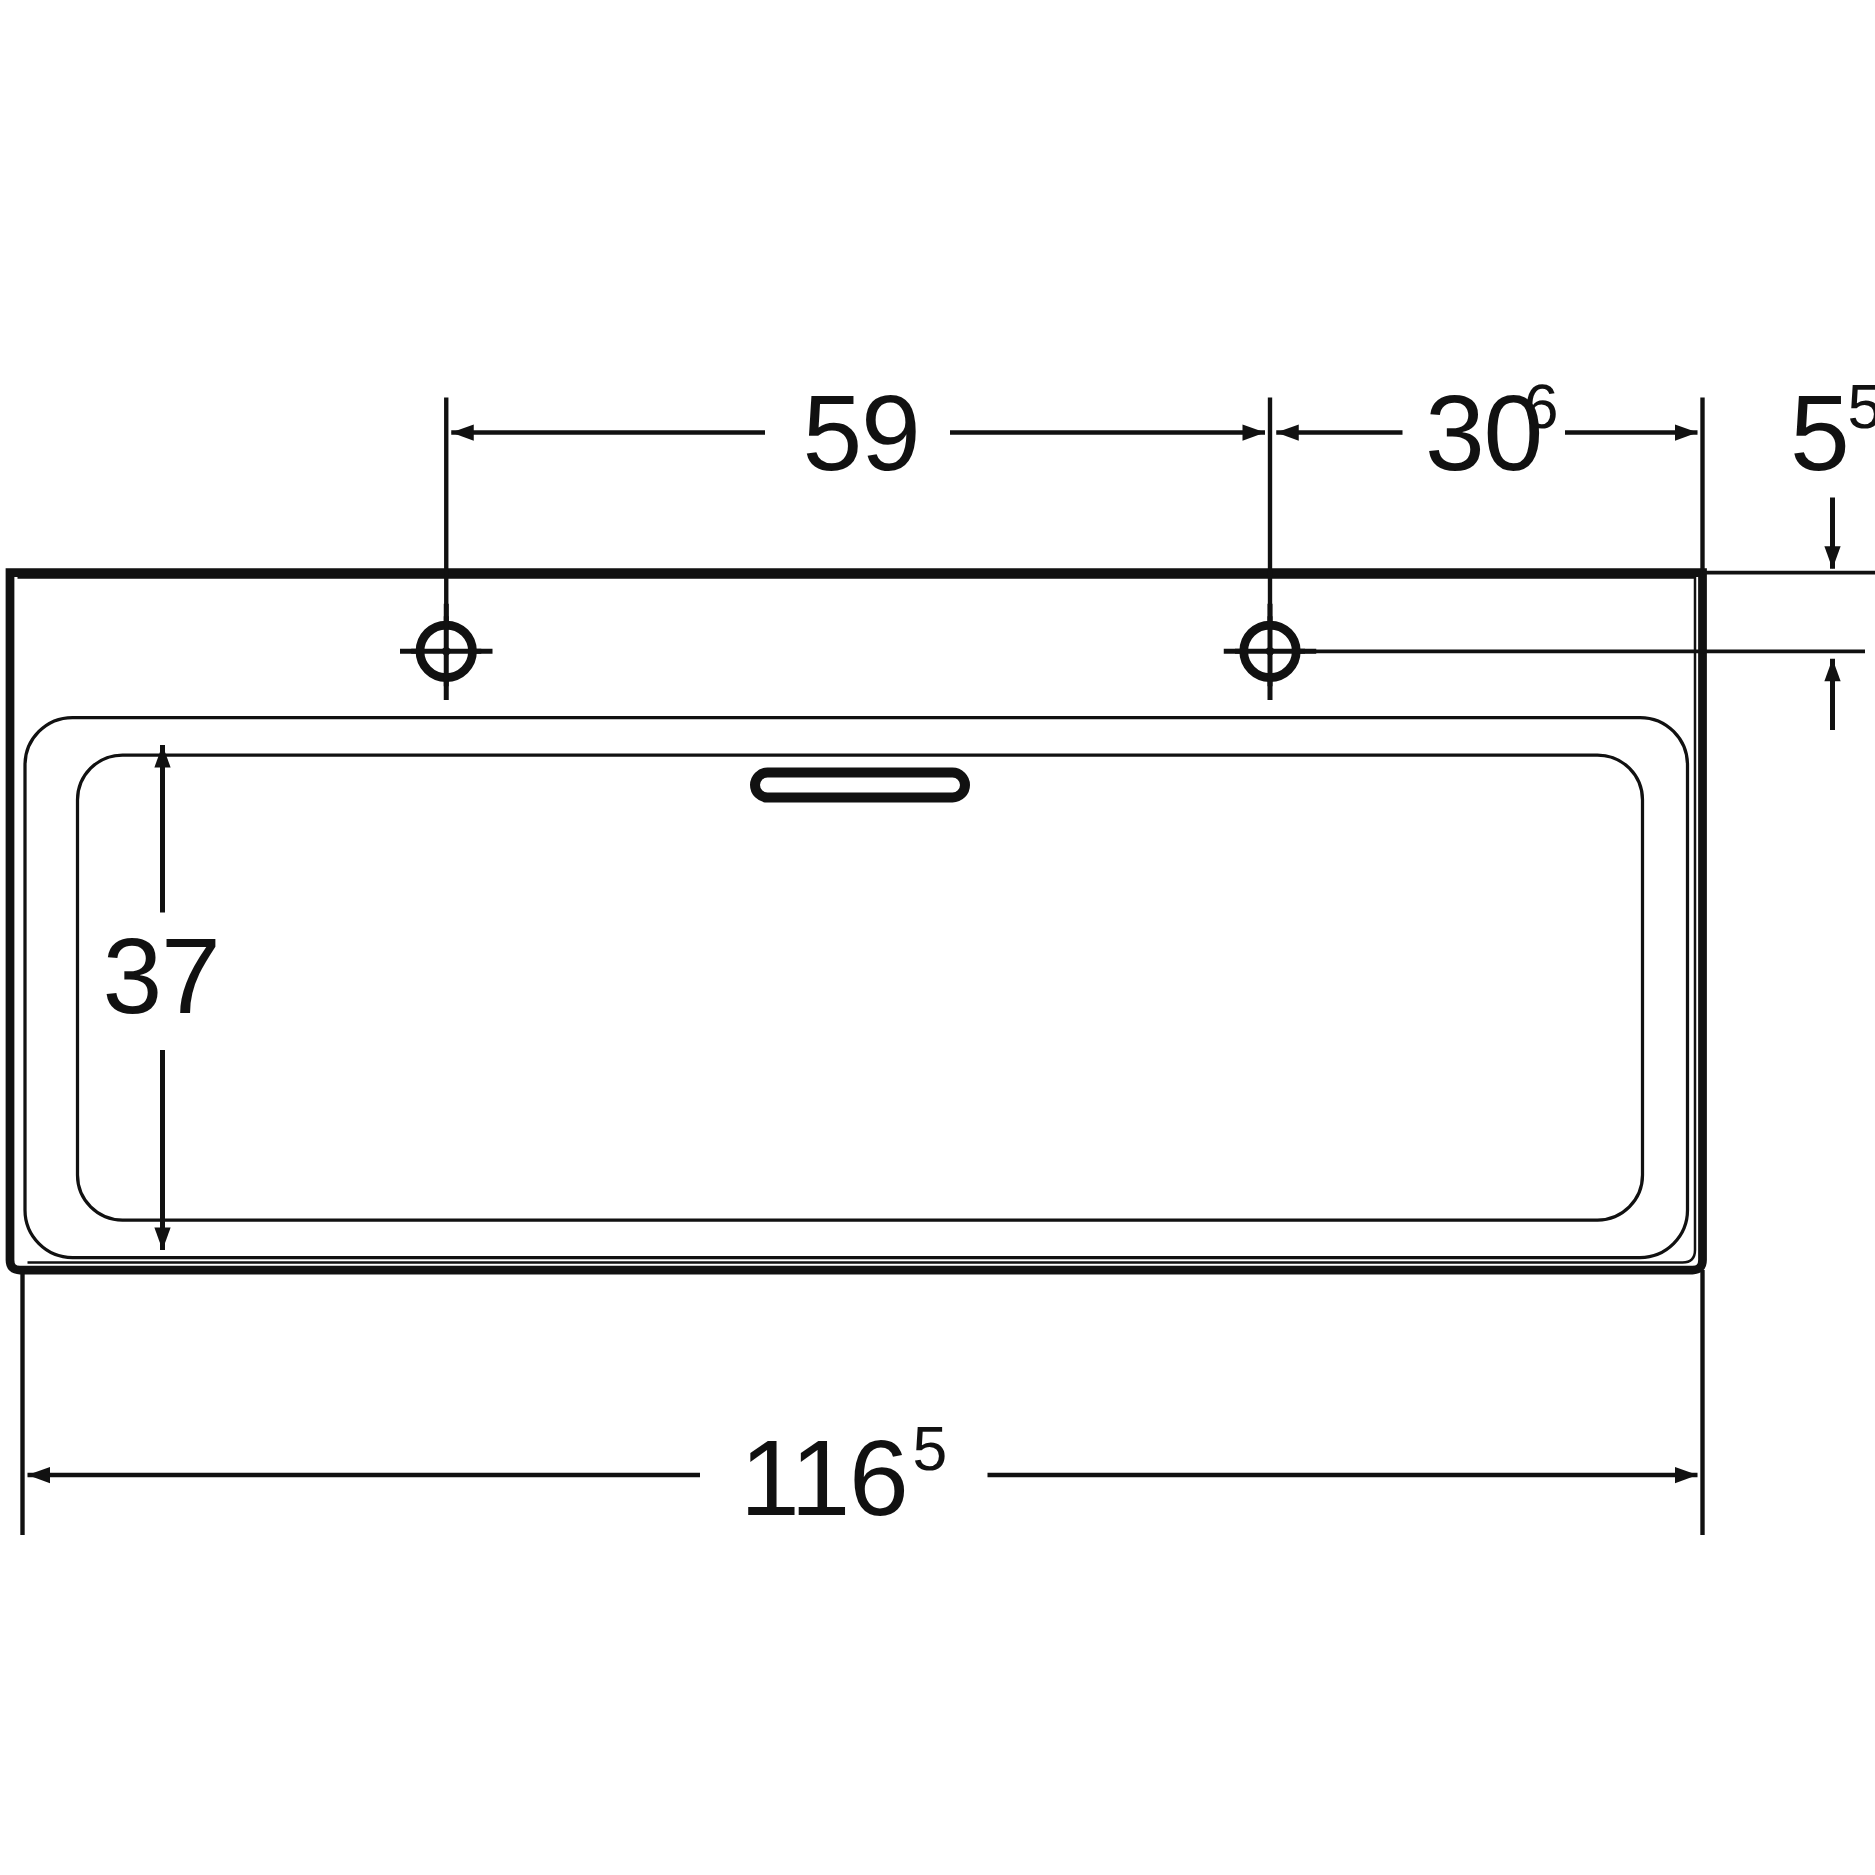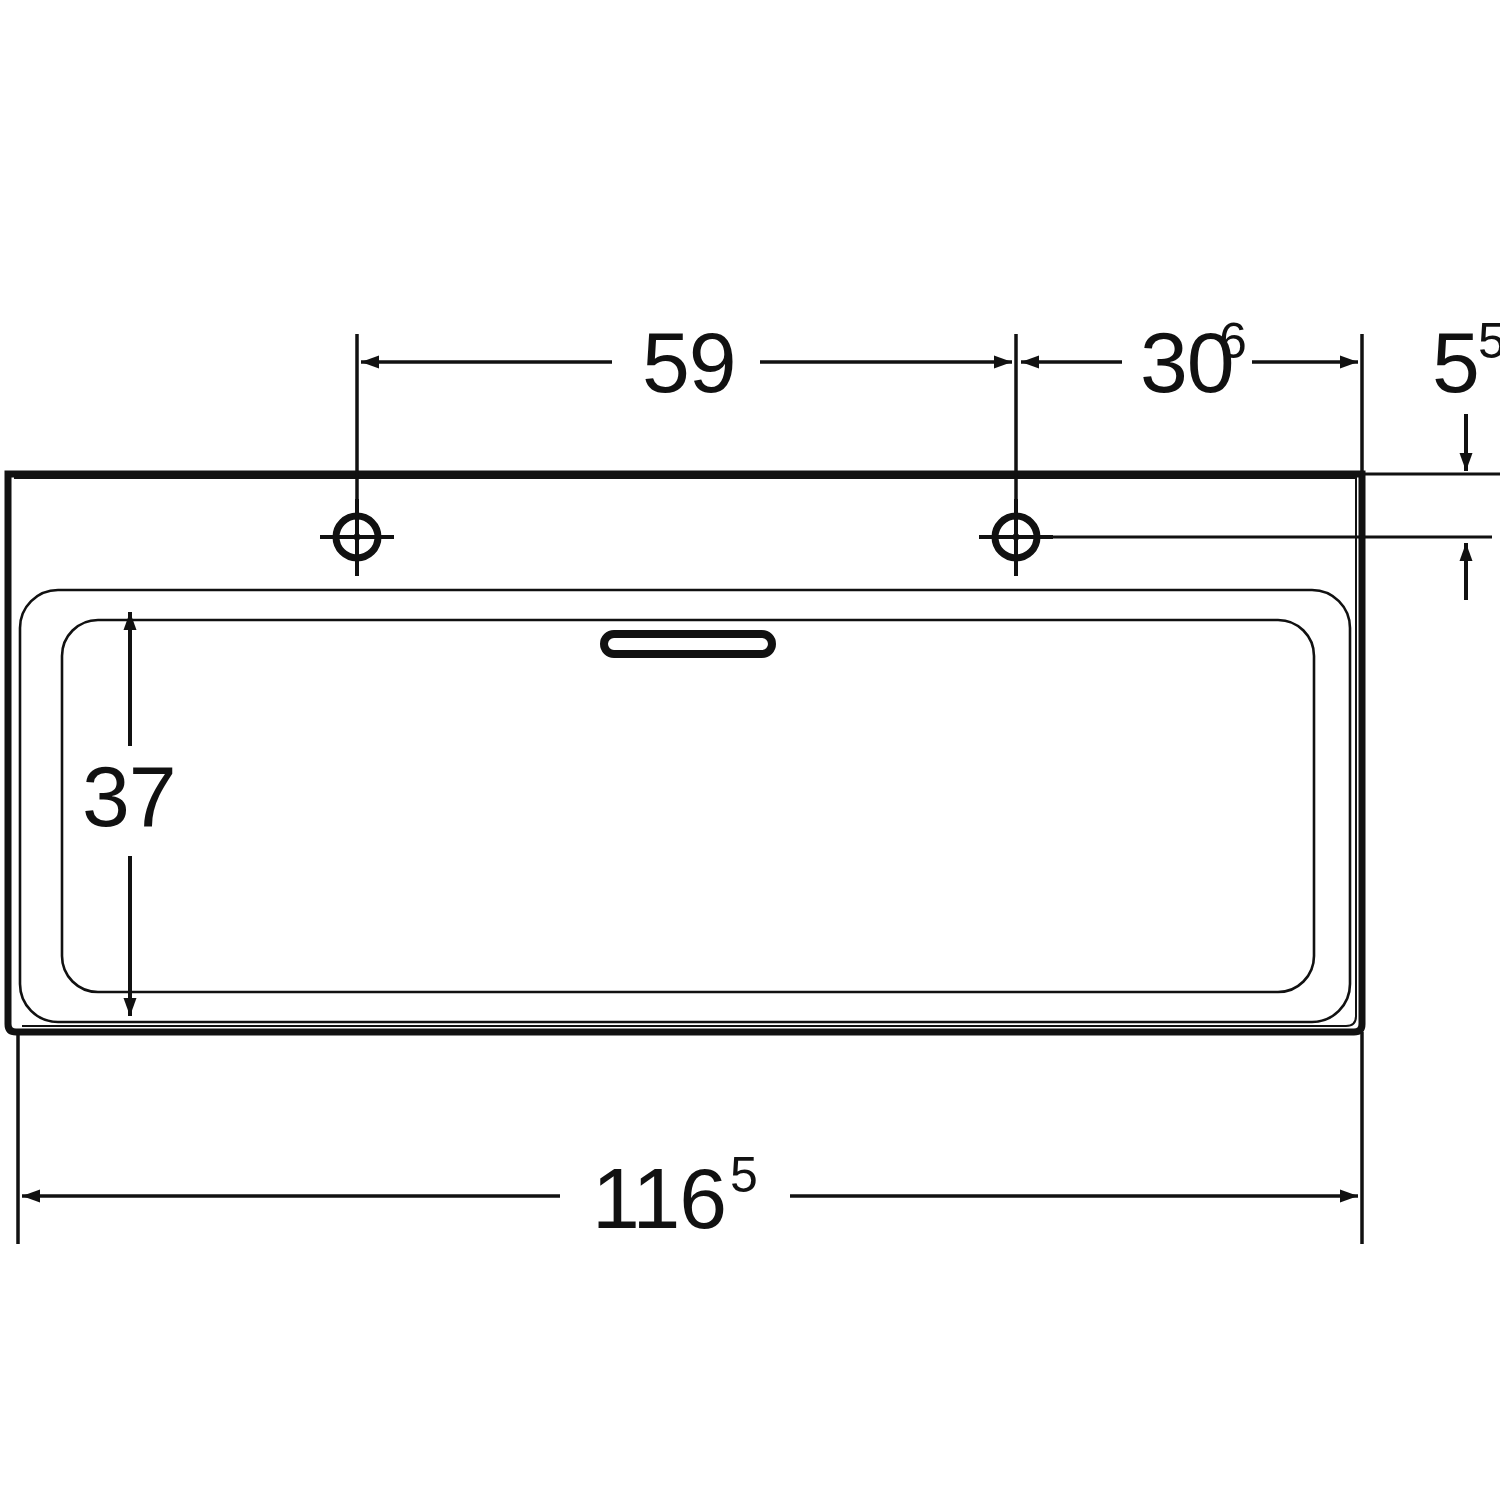--- a/index.html
+++ b/index.html
@@ -4,21 +4,21 @@
 <style>
   html,body{margin:0;padding:0;background:#ffffff;}
   body{
     width:1500px;height:1500px;
     font-family:"Liberation Sans", sans-serif;
     color:#000000;
     overflow:hidden;
     position:relative;
   }
   #drawing-root{
-    position:absolute;left:0;top:16px;width:1500px;height:1436px;
+    position:absolute;left:0;top:0;width:1500px;height:1436px;
   }
   svg#technical-drawing{
     display:block;width:1500px;height:1500px;
   }
   .dim-text{
     font-family:"Liberation Sans", sans-serif;
     font-size:86px;
     fill:#111111;
     letter-spacing:-1px;
   }

